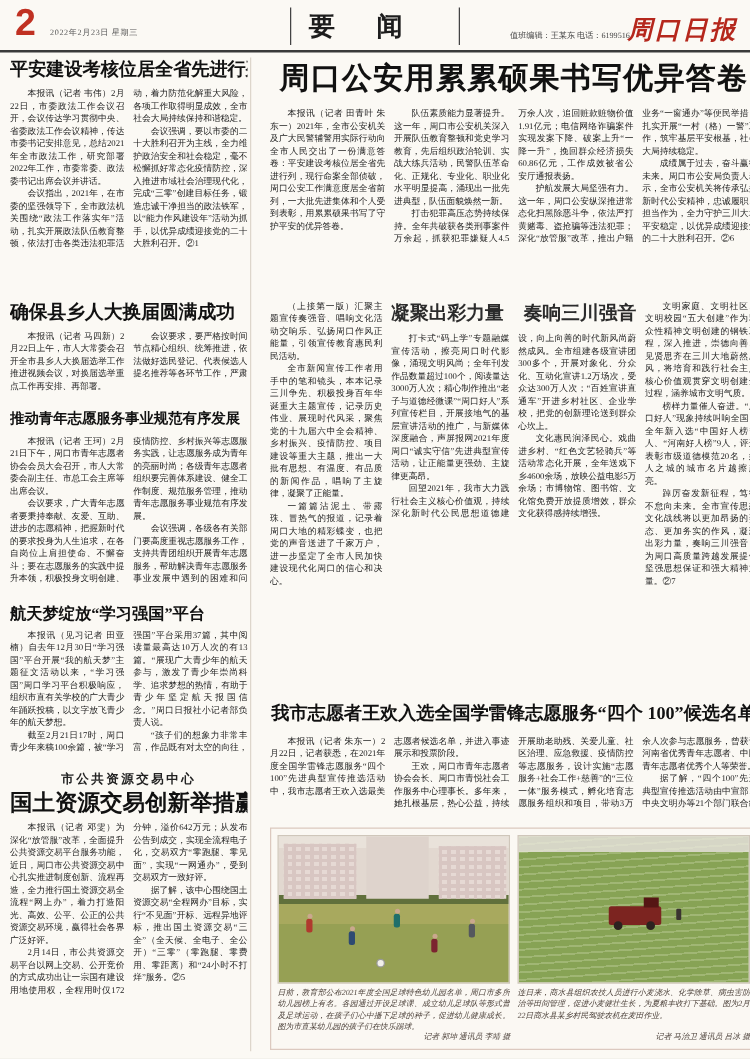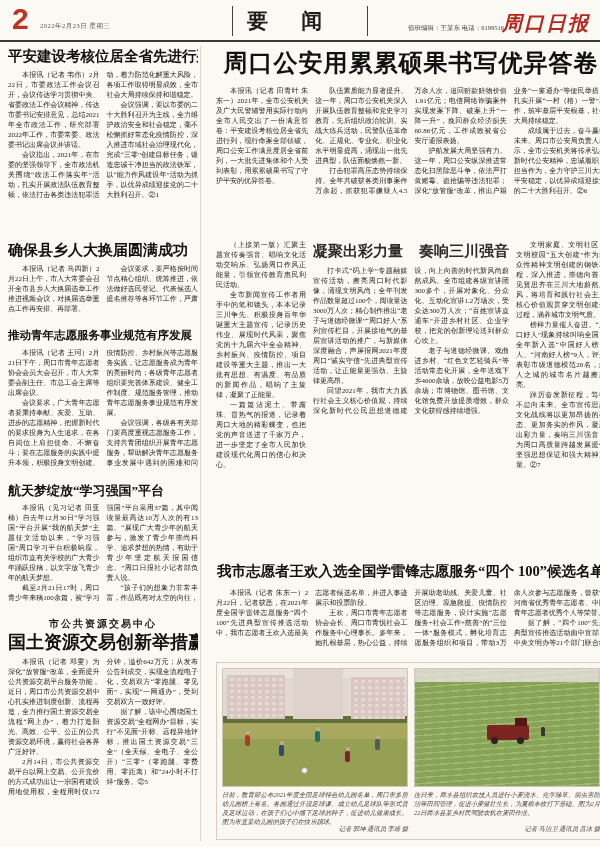--- a/index.html
+++ b/index.html
@@ -146,21 +146,21 @@
         <p>一篇篇沾泥土、带露珠、冒热气的报道，记录着周口大地的精彩蝶变，也把党的声音送进了千家万户，进一步坚定了全市人民加快建设现代化周口的信心和决心。</p>
       </div>
       <div class="g-center">
         <div class="g-hl">
           <span>凝聚出彩力量</span>
           <span>奏响三川强音</span>
         </div>
         <div class="body-text cols2 g-body-center">
           <p>打卡式“码上学”专题融媒宣传活动，擦亮周口时代影像，涌现文明风尚；全年刊发作品数量超过100个，阅读量达3000万人次；精心制作推出“老子与道德经微课”“周口好人”系列宣传栏目，开展接地气的基层宣讲活动的推广，与新媒体深度融合，声屏报网2021年度周口“诚实守信”先进典型宣传活动，让正能量更强劲、主旋律更高昂。</p>
           <p>回望2021年，我市大力践行社会主义核心价值观，持续深化新时代公民思想道德建设，向上向善的时代新风尚蔚然成风。全市组建各级宣讲团300多个，开展对象化、分众化、互动化宣讲1.2万场次，受众达300万人次；“百姓宣讲直通车”开进乡村社区、企业学校，把党的创新理论送到群众心坎上。</p>
-          <p>老子与道德经微课。戏曲进乡村、“红色文艺轻骑兵”等活动常态化开展，全年送戏下乡4600余场，放映公益电影5万余场；市博物馆、图书馆、文化馆免费开放提质增效，群众文化获得感持续增强。</p>
+          <p>文化惠民润泽民心。戏曲进乡村、“红色文艺轻骑兵”等活动常态化开展，全年送戏下乡4600余场，放映公益电影5万余场；市博物馆、图书馆、文化馆免费开放提质增效，群众文化获得感持续增强。</p>
         </div>
       </div>
       <div class="g-side body-text g-body-side">
         <p>文明家庭、文明社区、文明校园“五大创建”作为群众性精神文明创建的钢铁工程，深入推进，崇德向善、见贤思齐在三川大地蔚然成风，将培育和践行社会主义核心价值观贯穿文明创建全过程，涵养城市文明气质。</p>
         <p>榜样力量催人奋进。“周口好人”现象持续叫响全国，全年新入选“中国好人榜”6人、“河南好人榜”9人，评选表彰市级道德模范20名，好人之城的城市名片越擦越亮。</p>
         <p>踔厉奋发新征程，笃行不怠向未来。全市宣传思想文化战线将以更加昂扬的姿态、更加务实的作风，凝聚出彩力量，奏响三川强音，为周口高质量跨越发展提供坚强思想保证和强大精神力量。②7</p>
       </div>
     </div>
 
     <div class="hl hl-h">我市志愿者王欢入选全国学雷锋志愿服务“四个 100”候选名单</div>

